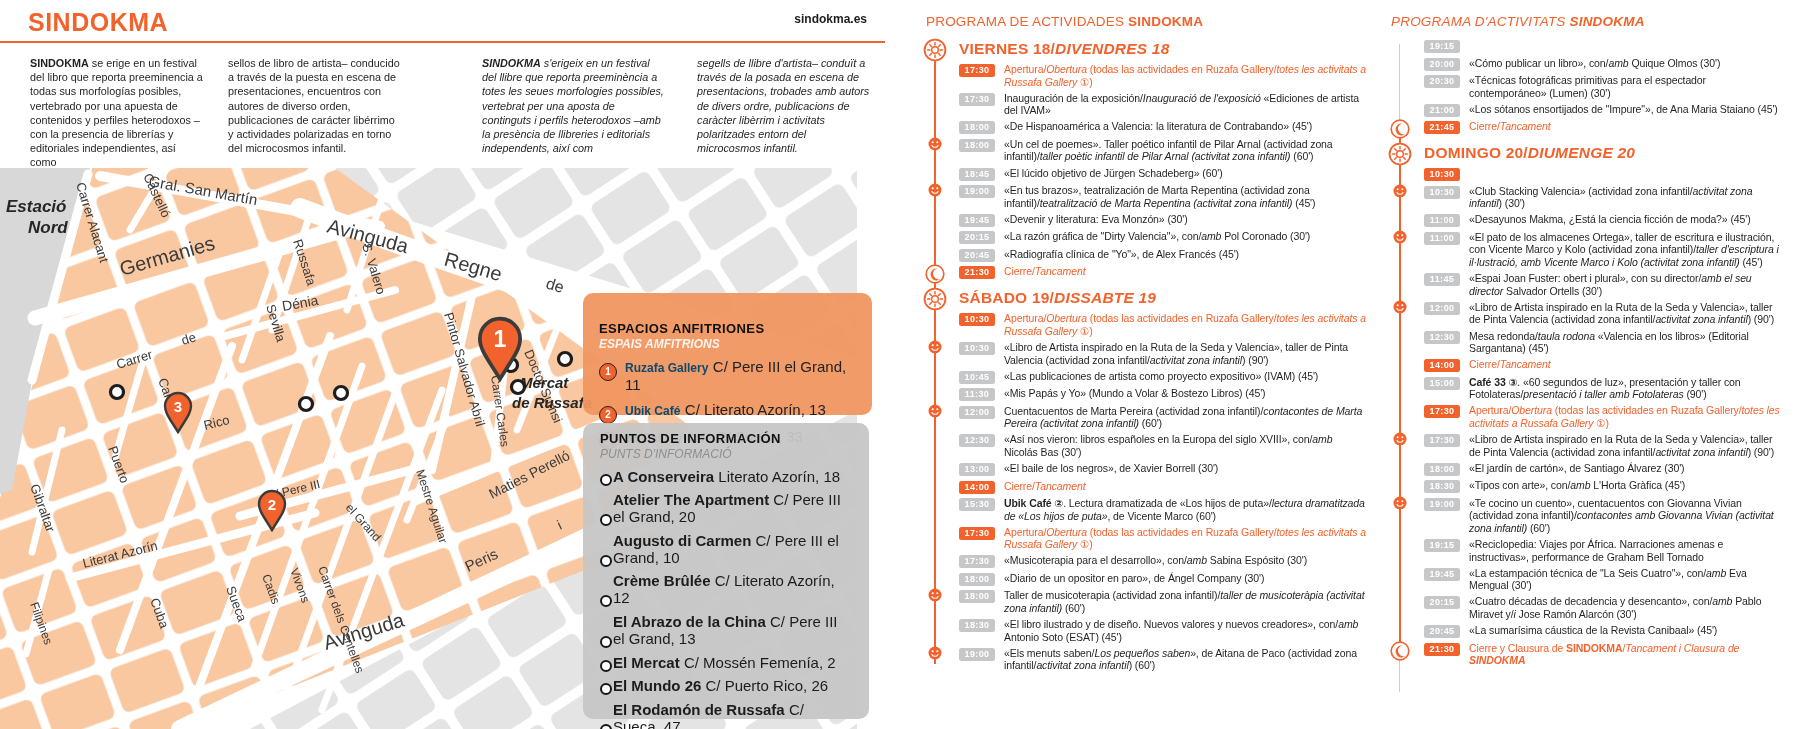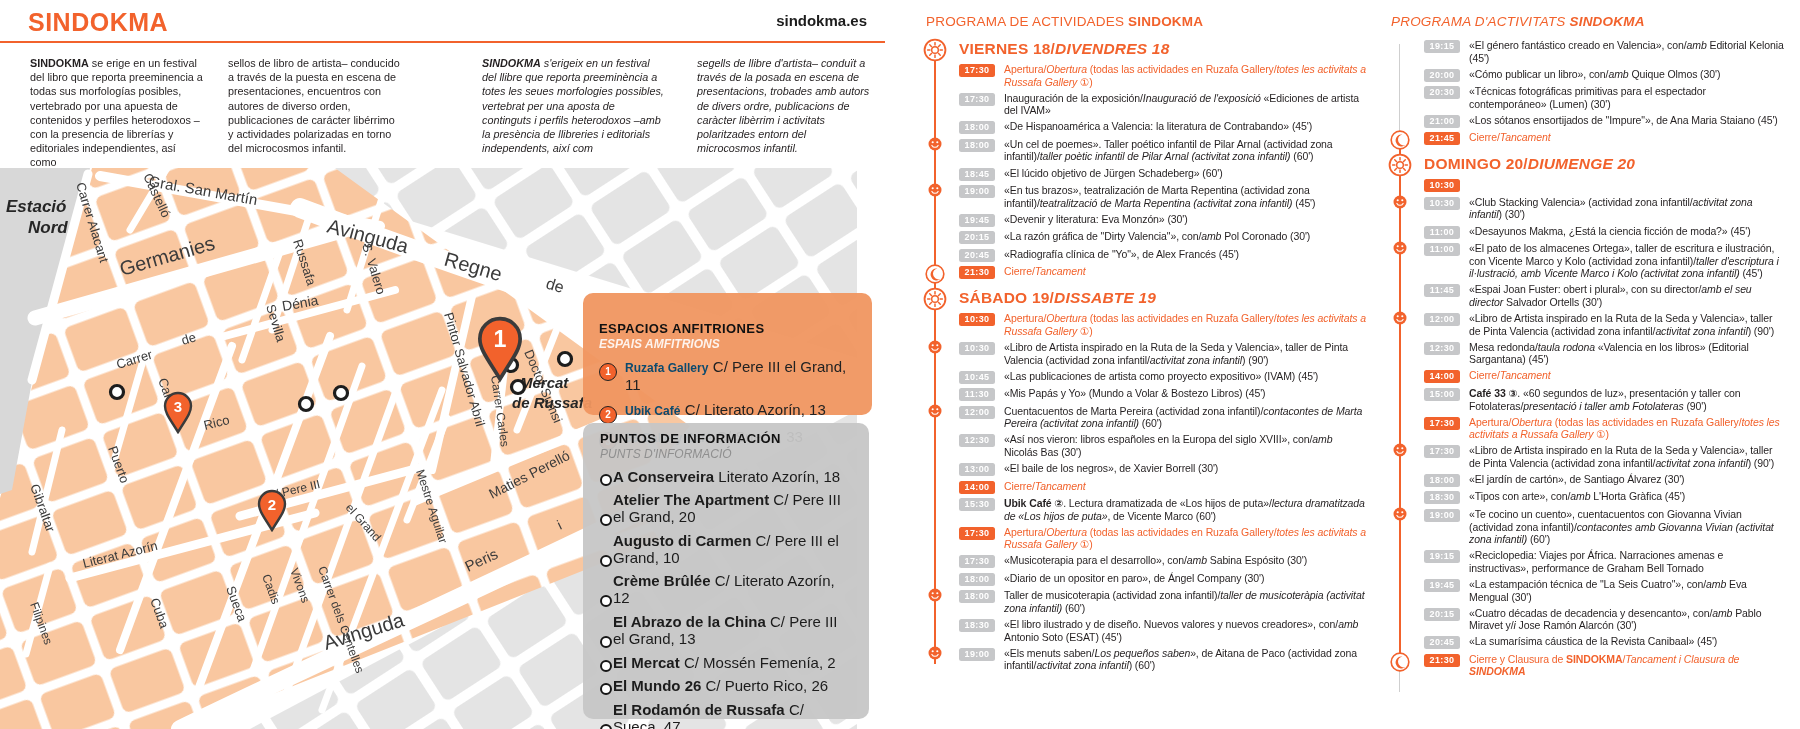--- a/index.html
+++ b/index.html
@@ -1,21 +1,21 @@
 <!DOCTYPE html>
 <html><head>
 <meta charset="utf-8">
 <style>
   html,body{margin:0;padding:0;background:#fff;width:1800px;height:729px;overflow:hidden;
     font-family:"Liberation Sans","DejaVu Sans",sans-serif;color:#231f20;}
   #stage{position:relative;width:1800px;height:729px;background:#fff;}
 
   
   #lp-title{position:absolute;left:28px;top:8px;font-size:25px;font-weight:bold;color:#F2622C;letter-spacing:.5px;margin:0;}
-  #lp-site{position:absolute;left:660px;top:12px;width:207px;text-align:right;font-weight:bold;font-size:15px;color:#1d1d1d;}
+  #lp-site{position:absolute;left:660px;top:12px;width:207px;text-align:right;font-weight:bold;font-size:12px;color:#1d1d1d;}
   #lp-rule{position:absolute;left:0;top:41px;width:885px;height:2px;background:#F2622C;}
 
   
   .icol{position:absolute;top:56px;width:175px;font-size:10.8px;line-height:14.2px;color:#231f20;}
   .icol.ca{font-style:italic;}
   #icol0{left:30px;} #icol1{left:228px;} #icol2{left:482px;width:182px;} #icol3{left:697px;}
 
   
   #map{position:absolute;left:0;top:168px;width:857px;height:561px;}
   #map svg text{font-family:"Liberation Sans","DejaVu Sans",sans-serif;}
@@ -479,21 +479,20 @@
         </div>
       </div>
     </div>
   <div class="pcol" id="pcol2">
       <div class="pcol-header it">PROGRAMA D'ACTIVITATS <b>SINDOKMA</b></div>
       <div class="events">
         <div class="tl" style="top: 98px; bottom: 8px;"></div>
         <div class="ev">
           <div class="rail"></div>
           <div class="badge">19:15</div>
-          <div class="txt">«El género fantástico creado en Valencia», con/<i>amb</i> Editorial Kelonia (45')</div>
         </div>
         <div class="ev">
           <div class="rail"></div>
           <div class="badge">20:00</div>
           <div class="txt">«Cómo publicar un libro», con/<i>amb</i> Quique Olmos (30')</div>
         </div>
         <div class="ev">
           <div class="rail"></div>
           <div class="badge">20:30</div>
           <div class="txt">«Técnicas fotográficas primitivas para el espectador contemporáneo» (Lumen) (30')</div>

